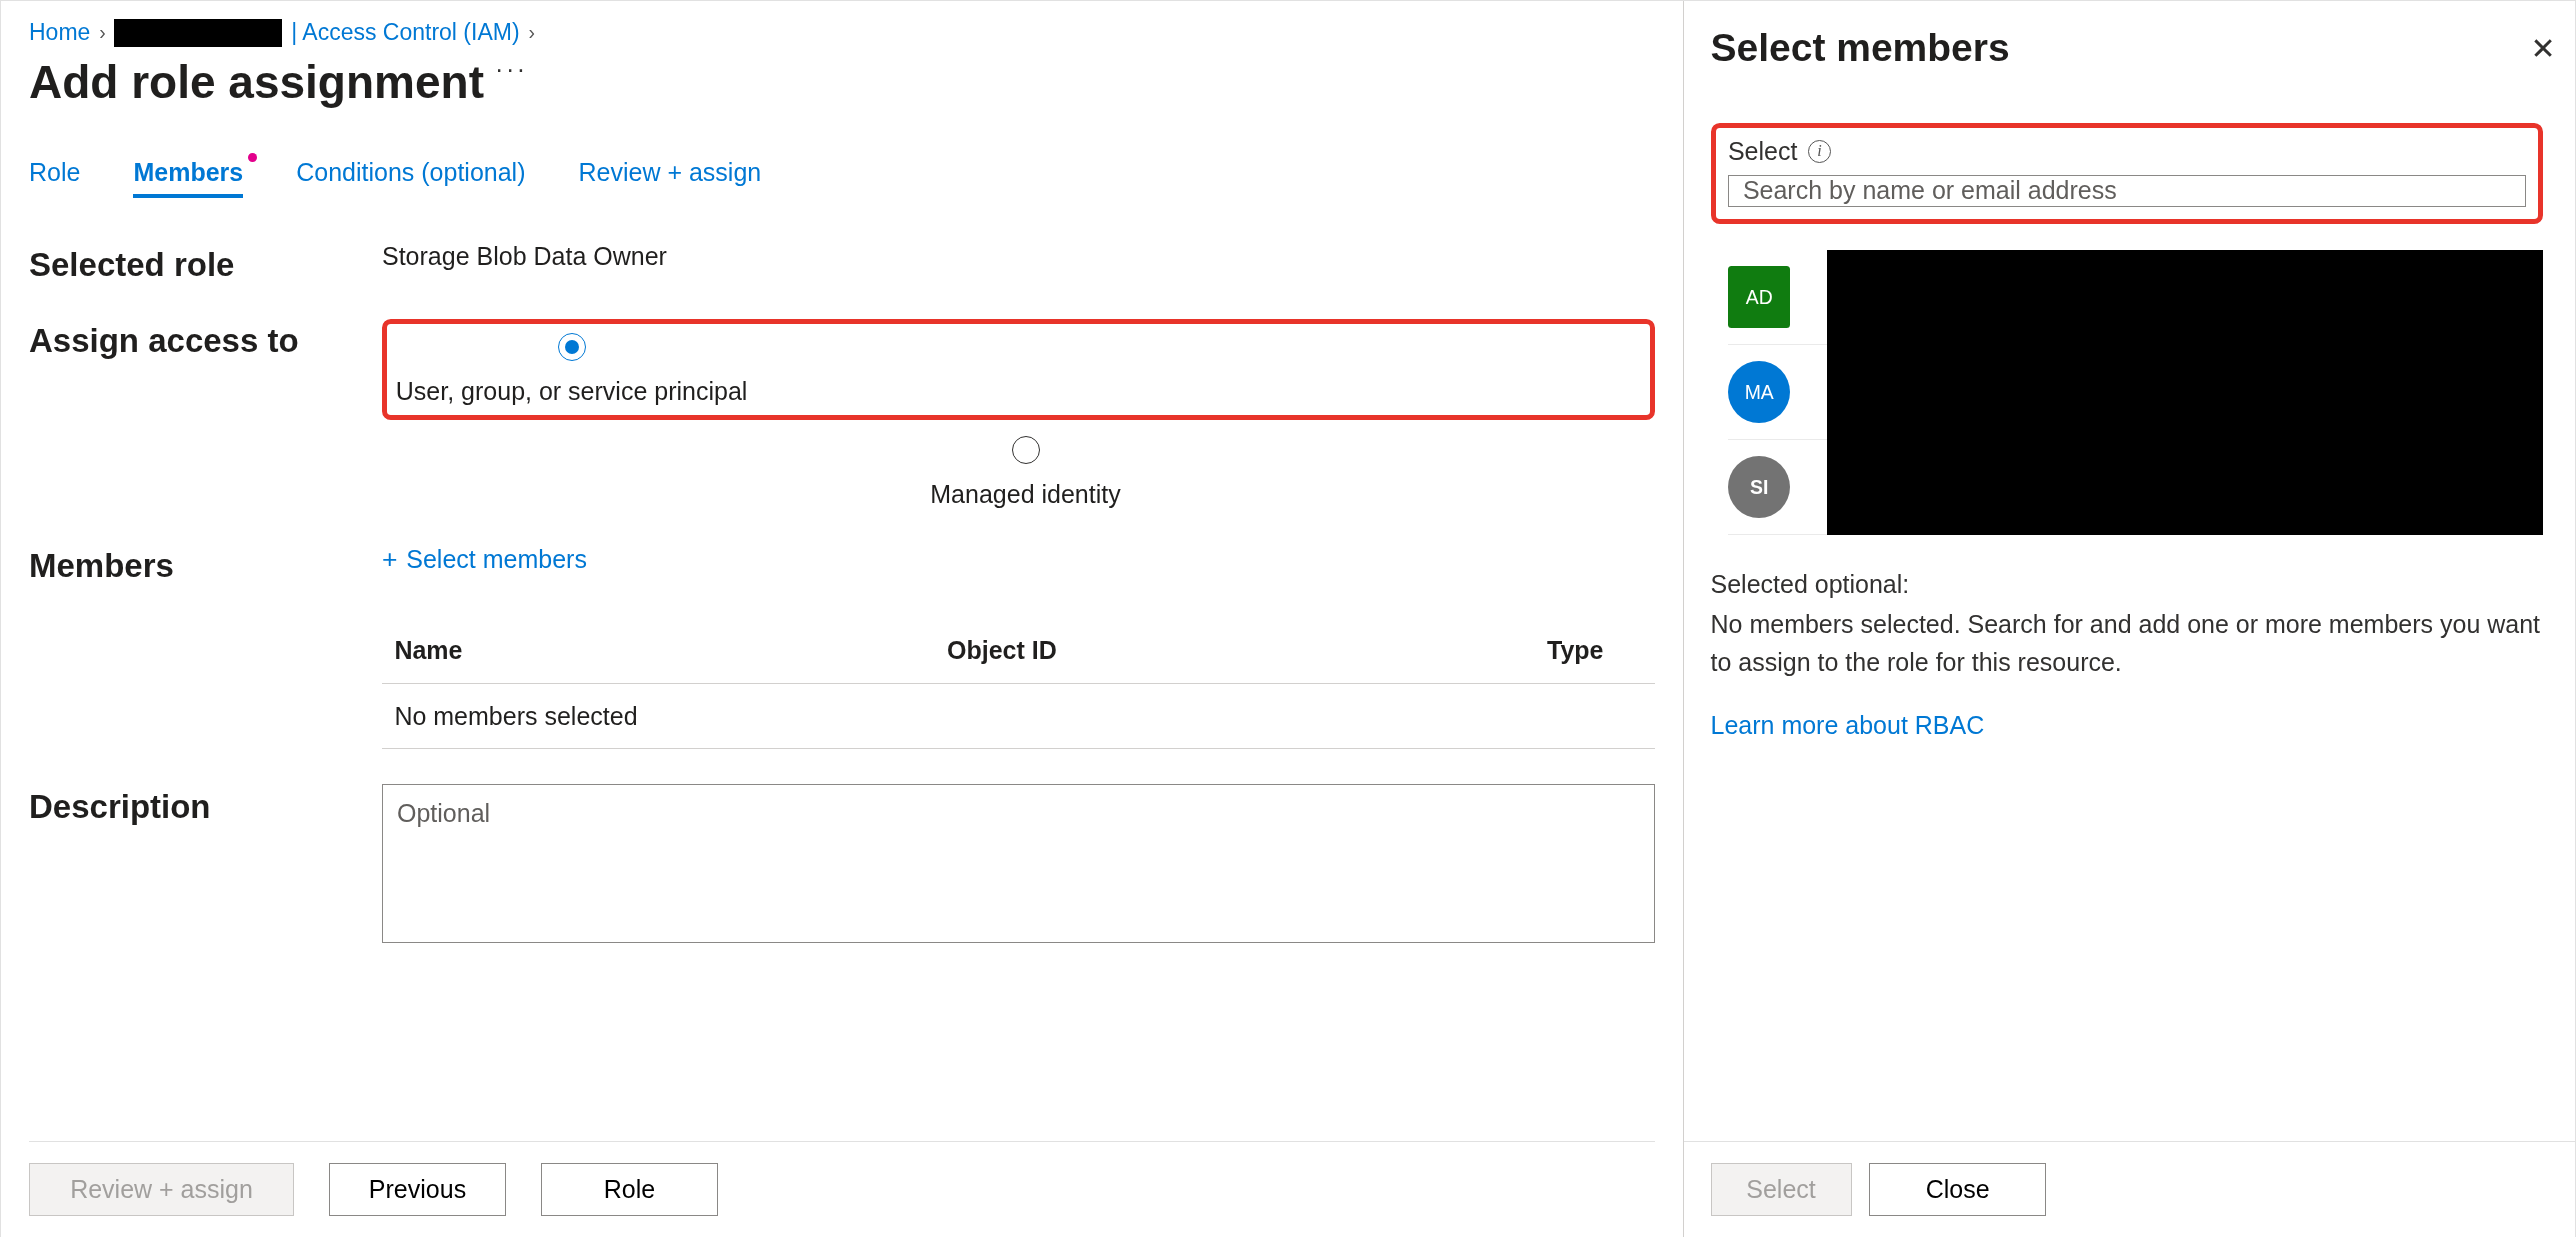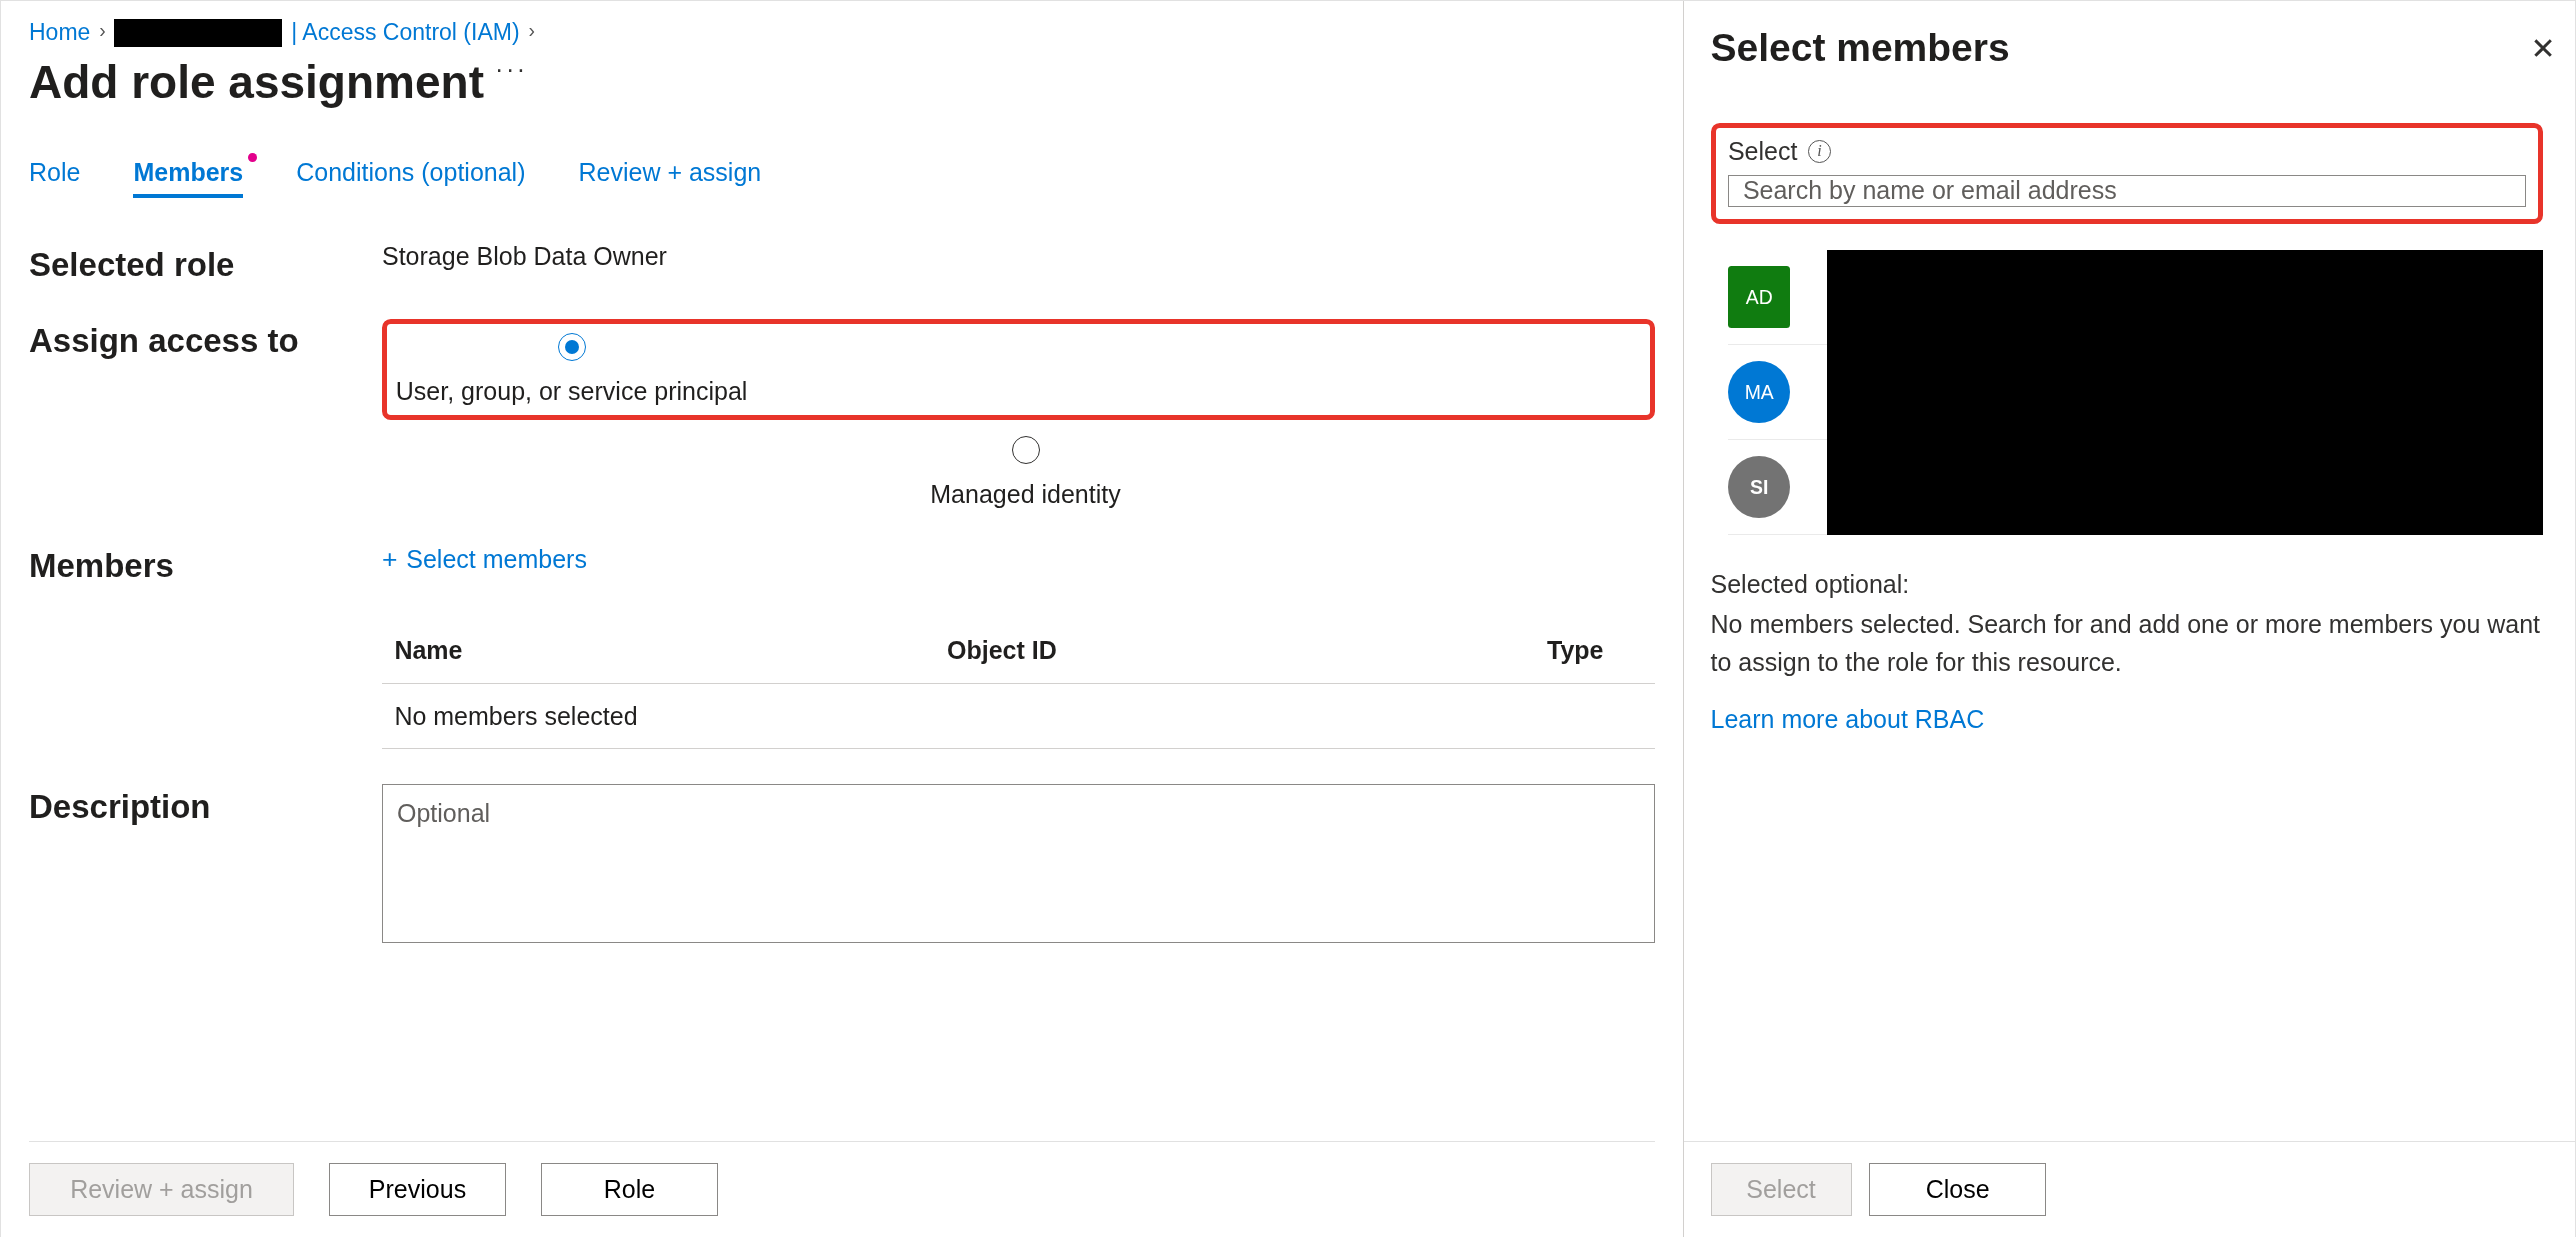--- a/index.html
+++ b/index.html
@@ -17,20 +17,21 @@
   
   .main {
     flex: 1;
     display: flex;
     flex-direction: column;
     position: relative;
     padding: 17.7px 28px 0 28px;
   }
   .breadcrumb {
     display: flex;
+    align-items: center;
     gap: 8.8px;
     font-size: 23px;
     color: #0078d4;
     margin-bottom: 8.8px;
   }
   .breadcrumb .sep { color: #555; font-size: 19.4px; }
   .breadcrumb a { color: #0078d4; text-decoration: none; cursor: pointer; }
   .breadcrumb .redacted {
     width: 168px; height: 28px; background: #000; display: inline-block;
   }
@@ -139,21 +140,21 @@
   .avatar.blue { background: #0078d4; }
   .avatar.magenta { background: #737373; font-weight: bold; }
   
   .result-wrap { position: relative; }
   .result-wrap .big-black {
     position: absolute; top: 0; left: 99px; right: 0; bottom: 0; background: #000;
   }
   .selected-members { margin-top: 35px; font-size: 25px; }
   .selected-members .heading { margin-bottom: 7px; }
   .selected-members .msg { line-height: 1.5; }
-  .rbac-link { color: #0078d4; cursor: pointer; margin-top: 24px; display: inline-block; font-size: 25px; }
+  .rbac-link { color: #0078d4; cursor: pointer; margin-top: 30px; display: inline-block; font-size: 25px; }
   .panel-footer {
     display: flex; gap: 17.7px; padding: 21px 26.5px;
     border-top: 0.9px solid #e1e1e1;
   }
   
   
 </style>
 </head>
 <body>
 

